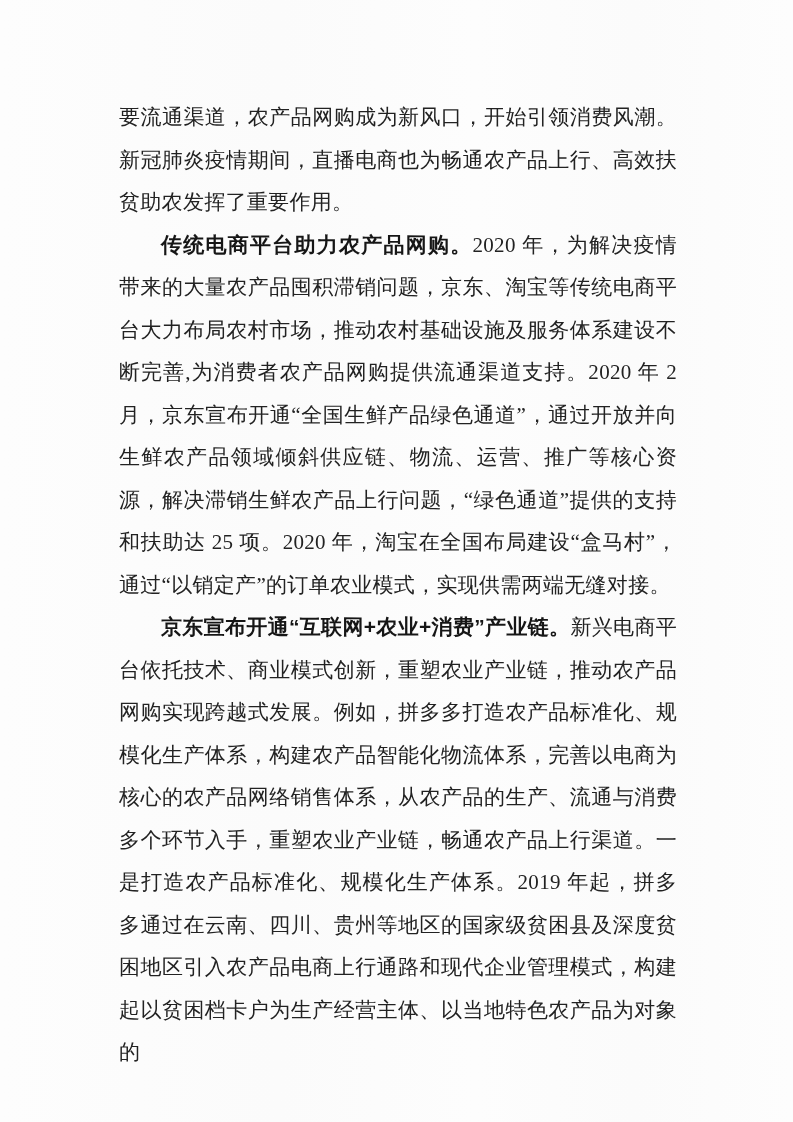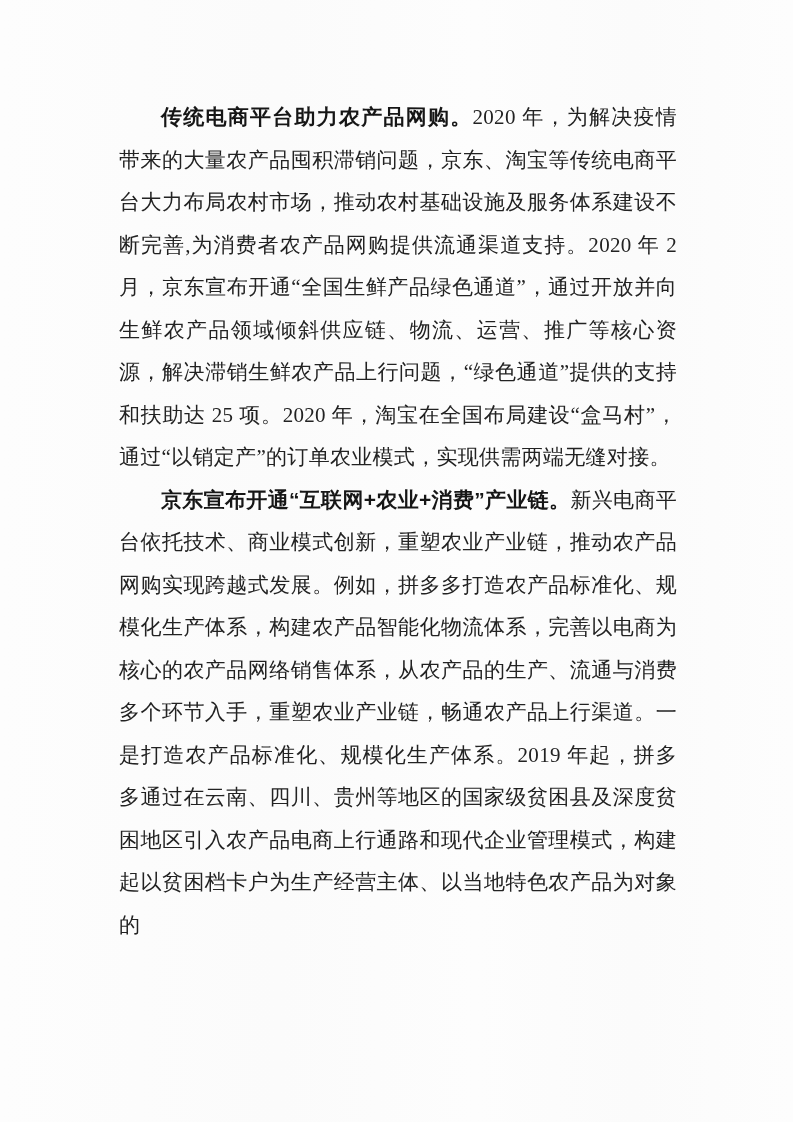--- a/index.html
+++ b/index.html
@@ -55,17 +55,18 @@
     color: #333333;
     font-family: "Liberation Serif", serif;
     margin-left: 34px;
   }
 </style>
 </head>
 <body>
 
 <div class="page">
   <div class="content">
+    <p class="para no-indent"><span>要流通渠道，农产品网购成为新风口，开始引领消费风潮。新冠肺炎疫情期间，直播电商也为畅通农产品上行、高效扶贫助农发挥了重要作用。</span></p>
     <p class="para"><span class="lead">传统电商平台助力农产品网购。</span><span>2020 年，为解决疫情带来的大量农产品囤积滞销问题，京东、淘宝等传统电商平台大力布局农村市场，推动农村基础设施及服务体系建设不断完善,为消费者农产品网购提供流通渠道支持。2020 年 2 月，京东宣布开通“全国生鲜产品绿色通道”，通过开放并向生鲜农产品领域倾斜供应链、物流、运营、推广等核心资源，解决滞销生鲜农产品上行问题，“绿色通道”提供的支持和扶助达 25 项。2020 年，淘宝在全国布局建设“盒马村”，通过“以销定产”的订单农业模式，实现供需两端无缝对接。</span></p>
     <p class="para"><span class="lead">京东宣布开通“互联网+农业+消费”产业链。</span><span>新兴电商平台依托技术、商业模式创新，重塑农业产业链，推动农产品网购实现跨越式发展。例如，拼多多打造农产品标准化、规模化生产体系，构建农产品智能化物流体系，完善以电商为核心的农产品网络销售体系，从农产品的生产、流通与消费多个环节入手，重塑农业产业链，畅通农产品上行渠道。一是打造农产品标准化、规模化生产体系。2019 年起，拼多多通过在云南、四川、贵州等地区的国家级贫困县及深度贫困地区引入农产品电商上行通路和现代企业管理模式，构建起以贫困档卡户为生产经营主体、以当地特色农产品为对象的</span></p>
   </div>
   <div class="page-number">17</div>
 </div>
 
 </body></html>

